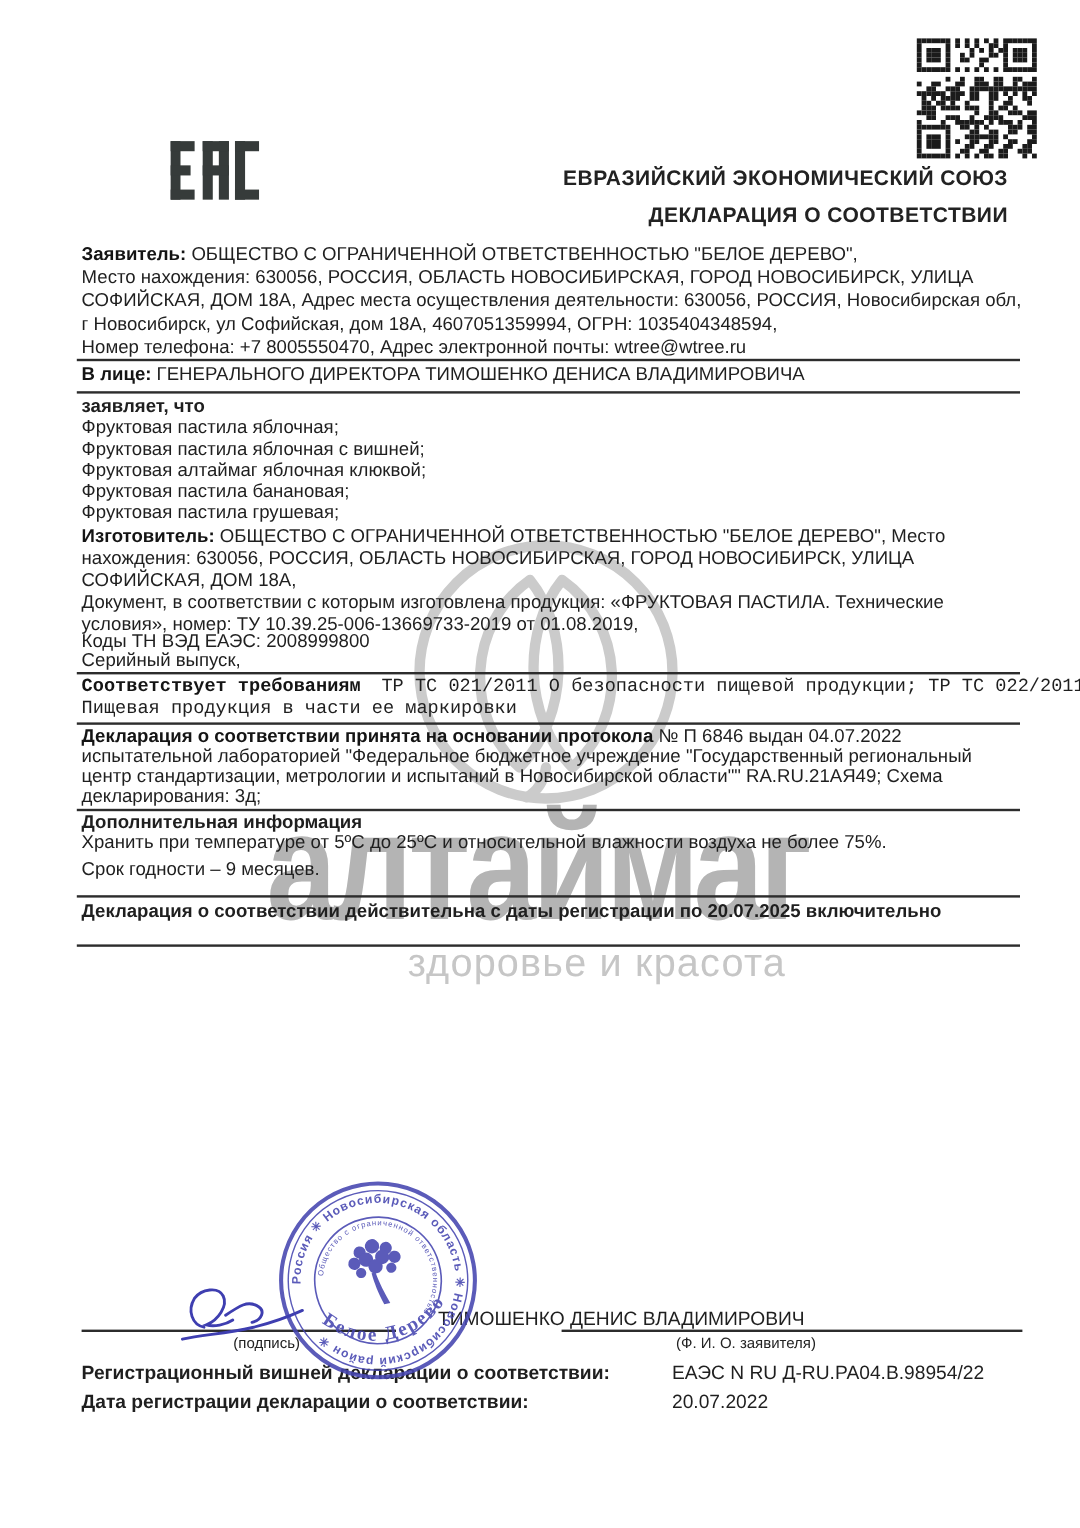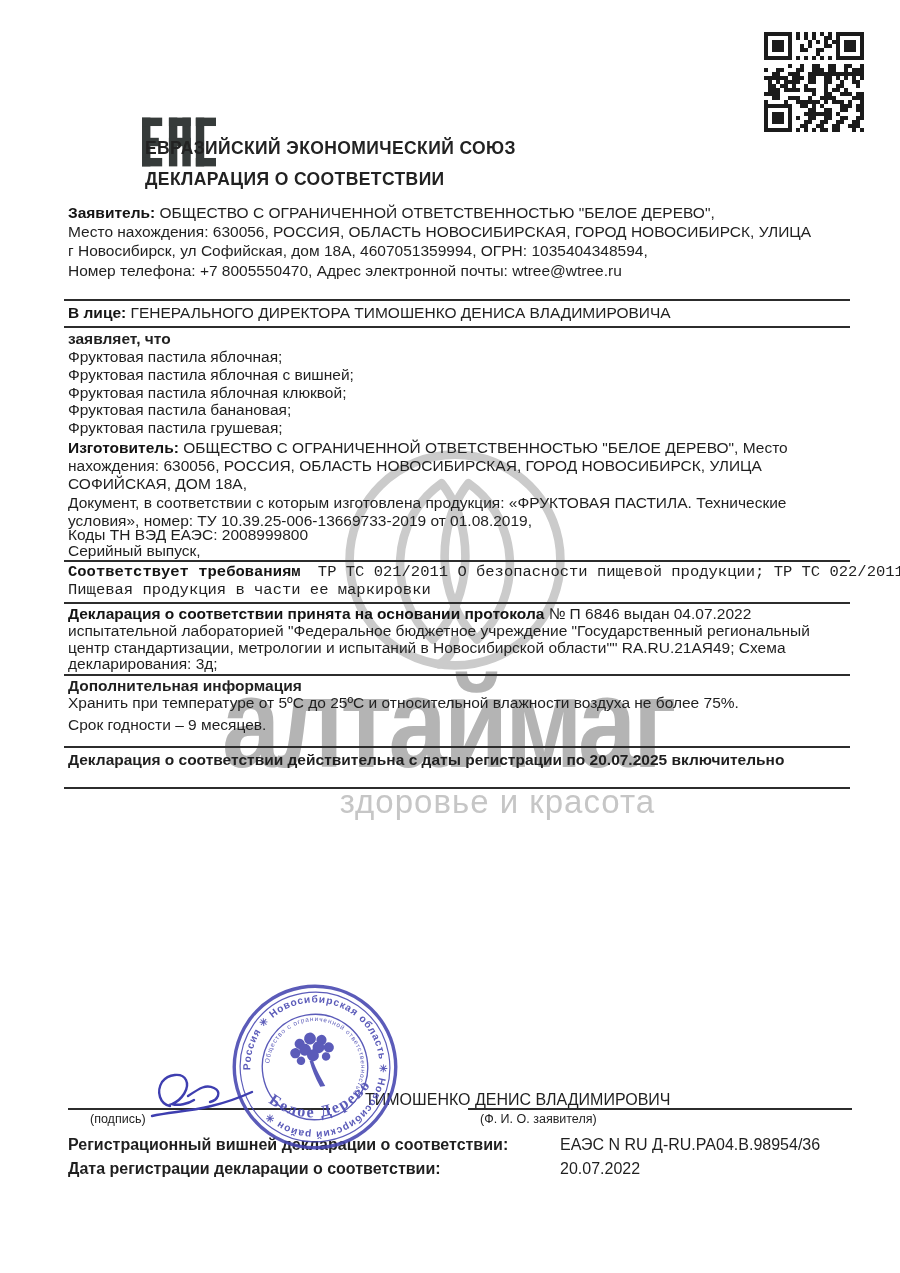--- a/index.html
+++ b/index.html
@@ -3,22 +3,22 @@
 <meta charset="utf-8">
 <style>
   html,body{margin:0;padding:0;background:#ffffff;}
   #page{position:relative;width:900px;height:1273px;background:#ffffff;overflow:hidden;
         font-family:"Liberation Sans",sans-serif;color:#1f1f1f;}
   .abs{position:absolute;}
   .line{white-space:nowrap;}
   .body-txt{font-size:15.5px;color:#1f1f1f;}
   b{color:#141414;}
   .rule{position:absolute;left:64px;width:786px;border-top:2px solid #2c2c2c;height:0;}
-  .titles{text-align:left;font-weight:bold;color:#222;letter-spacing:.4px;}
-  .cap{font-size:12.5px;color:#222;text-align:left;}
+  .titles{text-align:right;font-weight:bold;color:#222;letter-spacing:.4px;}
+  .cap{font-size:12.5px;color:#222;text-align:right;}
   .wm-brand{font-weight:bold;letter-spacing:-4px;transform:scaleX(.82);transform-origin:left top;
             font-size:128px;line-height:110px;z-index:1;}
   .wm-tag{font-size:33px;letter-spacing:1px;text-align:right;z-index:1;}
   .z2{z-index:2;}
   .z3{z-index:3;}
 </style>
 </head>
 <body>
 
 <div id="page">
@@ -377,38 +377,39 @@
       <rect x="100" y="100" width="4" height="4" fill="#1b1b1b"></rect>
     </svg>
 
   <div class="abs titles z2" style="left:145px;top:138px;width:695px;font-size:17.5px;">ЕВРАЗИЙСКИЙ ЭКОНОМИЧЕСКИЙ СОЮЗ</div>
   <div class="abs titles z2" style="left:145px;top:169px;width:695px;font-size:17.5px;">ДЕКЛАРАЦИЯ О СООТВЕТСТВИИ</div>
 
   <div class="abs body-txt z2" style="left:68px;top:203px;line-height:19.2px;">
     <div class="line"><b>Заявитель:</b>
       <span>ОБЩЕСТВО С ОГРАНИЧЕННОЙ ОТВЕТСТВЕННОСТЬЮ "БЕЛОЕ ДЕРЕВО",</span></div>
     <div class="line">Место нахождения: 630056, РОССИЯ, ОБЛАСТЬ НОВОСИБИРСКАЯ, ГОРОД НОВОСИБИРСК, УЛИЦА</div>
+    <div class="line">СОФИЙСКАЯ, ДОМ 18А, Адрес места осуществления деятельности: 630056, РОССИЯ, Новосибирская обл,</div>
     <div class="line">г Новосибирск, ул Софийская, дом 18А, 4607051359994, ОГРН: 1035404348594,</div>
     <div class="line">Номер телефона: +7 8005550470, Адрес электронной почты: wtree@wtree.ru</div>
   </div>
 
   <div class="rule z2" style="top:299px;"></div>
 
   <div class="abs body-txt z2 line" style="left:68px;top:304px;">
     <b>В лице:</b>
     <span>ГЕНЕРАЛЬНОГО ДИРЕКТОРА ТИМОШЕНКО ДЕНИСА ВЛАДИМИРОВИЧА</span>
   </div>
 
   <div class="rule z2" style="top:326px;"></div>
 
   <div class="abs body-txt z2 line" style="left:68px;top:330px;font-weight:bold;">заявляет, что</div>
   <div class="abs body-txt z2" style="left:68px;top:348px;line-height:17.8px;">
     <div class="line">Фруктовая пастила яблочная;</div>
     <div class="line">Фруктовая пастила яблочная с вишней;</div>
-    <div class="line">Фруктовая пастила яблочная клюквой;</div>
+    <div class="line">Фруктовая алтаймаг яблочная клюквой;</div>
     <div class="line">Фруктовая пастила банановая;</div>
     <div class="line">Фруктовая пастила грушевая;</div>
   </div>
 
   <div class="abs body-txt z2" style="left:68px;top:439px;line-height:18px;">
     <div class="line"><b>Изготовитель:</b>
       <span>ОБЩЕСТВО С ОГРАНИЧЕННОЙ ОТВЕТСТВЕННОСТЬЮ "БЕЛОЕ ДЕРЕВО", Место</span></div>
     <div class="line">нахождения: 630056, РОССИЯ, ОБЛАСТЬ НОВОСИБИРСКАЯ, ГОРОД НОВОСИБИРСК, УЛИЦА</div>
     <div class="line">СОФИЙСКАЯ, ДОМ 18А,</div>
   </div>
@@ -495,17 +496,17 @@
     </g>
   </svg>
 
   <div class="abs z2 line" style="left:365px;top:1091px;font-size:16px;color:#1f1f1f;">ТИМОШЕНКО ДЕНИС ВЛАДИМИРОВИЧ</div>
   <div class="abs" style="left:68px;top:1108px;width:262px;border-top:2px solid #2c2c2c;z-index:2;"></div>
   <div class="abs" style="left:468px;top:1108px;width:384px;border-top:2px solid #2c2c2c;z-index:2;"></div>
   <div class="abs cap z2" style="left:90px;top:1112px;width:160px;">(подпись)</div>
   <div class="abs cap z2" style="left:480px;top:1112px;width:200px;">(Ф. И. О. заявителя)</div>
 
   <div class="abs z2 line" style="left:68px;top:1136px;font-size:16px;font-weight:bold;">Регистрационный вишней декларации о соответствии:</div>
-  <div class="abs z2 line" style="left:560px;top:1136px;font-size:16px;">ЕАЭС N RU Д-RU.РА04.В.98954/36</div>
+  <div class="abs z2 line" style="left:560px;top:1136px;font-size:16px;">ЕАЭС N RU Д-RU.РА04.В.98954/22</div>
   <div class="abs z2 line" style="left:68px;top:1160px;font-size:16px;font-weight:bold;">Дата регистрации декларации о соответствии:</div>
   <div class="abs z2 line" style="left:560px;top:1160px;font-size:16px;">20.07.2022</div>
 
 </div>
 
 </body></html>

